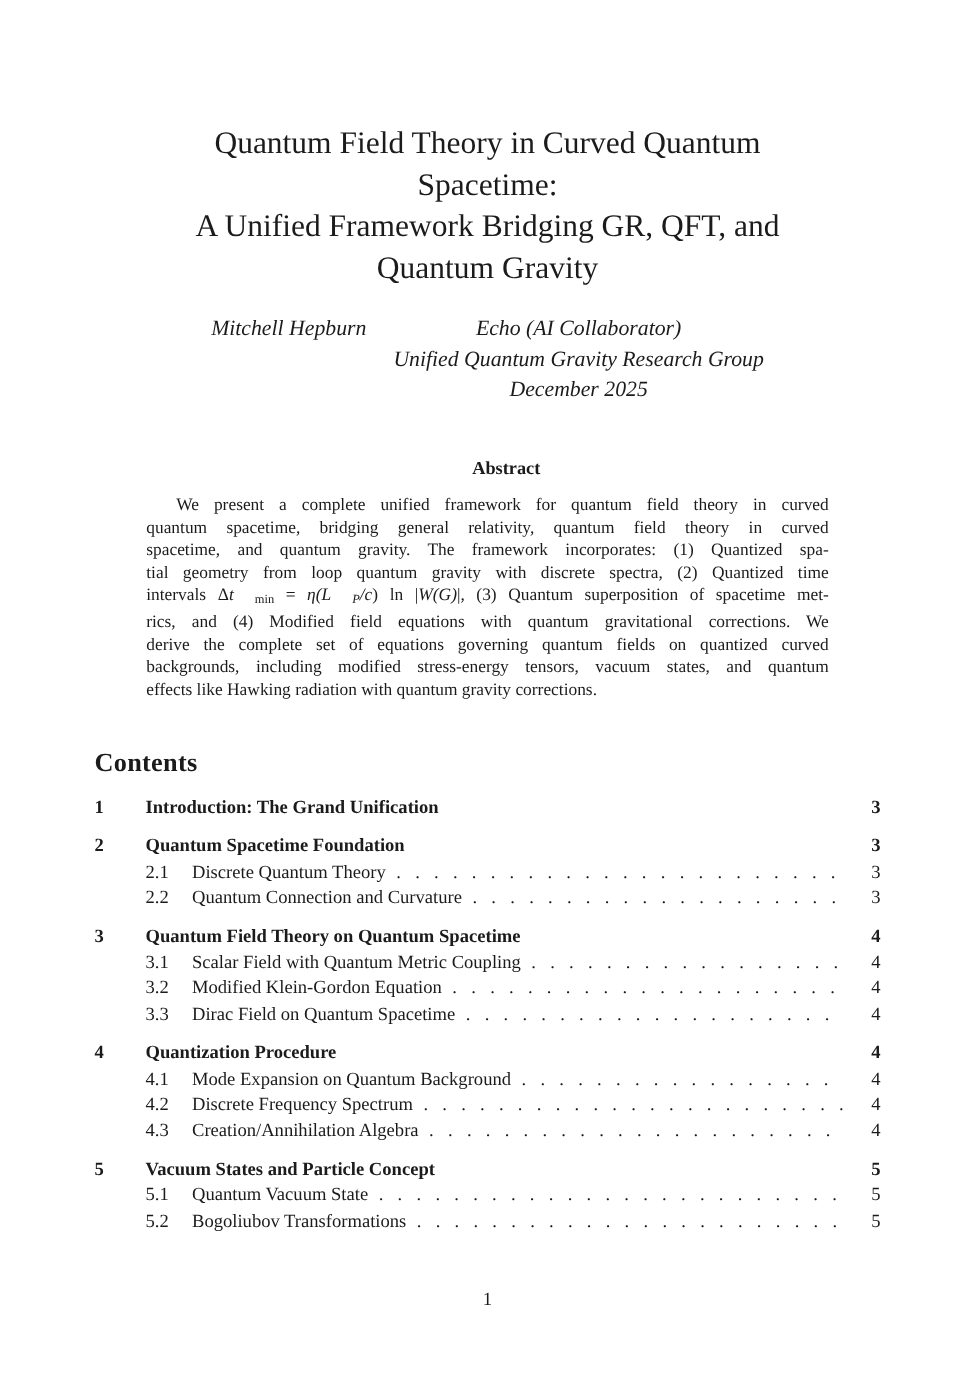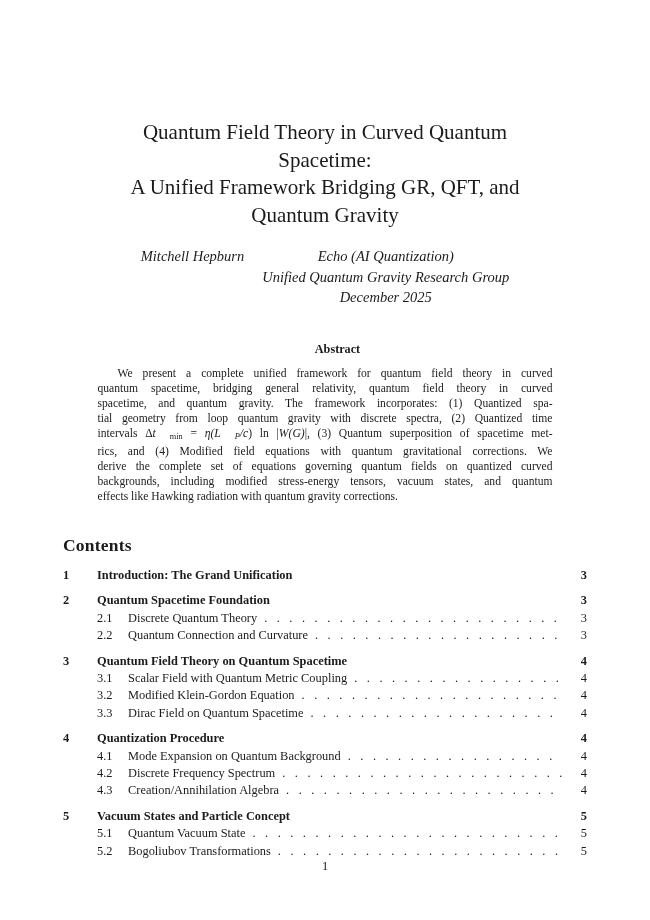--- a/index.html
+++ b/index.html
@@ -7,21 +7,21 @@
   body {
     width: 650px; height: 920px;
     font-family: "Liberation Serif", "DejaVu Serif", serif;
     color: #1b1b1b;
     position: relative;
     overflow: hidden;
   }
   .page { position: relative; width: 650px; height: 920px; background: #ffffff; }
 
   
-  .title-block { padding-top: 119px; text-align: center; }
+  .title-block { padding-top: 82px; text-align: center; }
   .title-line { font-size: 21px; line-height: 27.5px; }
 
   
   .authors { margin-top: 17px; display: flex; justify-content: center; align-items: flex-start; gap: 18px; font-size: 14.5px; line-height: 20.5px; font-style: italic; }
   .author-col-right { text-align: center; }
 
   
   .abstract-heading { margin-top: 34px; text-align: center; font-weight: bold; font-size: 12.2px; padding-left: 25px; }
   .abstract-body { margin: 9px auto 0 auto; width: 455px; font-size: 11.6px; line-height: 15px; }
   .abs-line { text-align: justify; text-align-last: justify; }
@@ -61,21 +61,21 @@
     <div class="title-line">Spacetime:</div>
     <div class="title-line">A Unified Framework Bridging GR, QFT, and</div>
     <div class="title-line">Quantum Gravity</div>
   </div>
 
   <div class="authors">
     <div class="author-col-left">
       <div>Mitchell Hepburn</div>
     </div>
     <div class="author-col-right">
-      <div>Echo (AI Quantization)</div>
+      <div>Echo (AI Collaborator)</div>
       <div>Unified Quantum Gravity Research Group</div>
       <div>December 2025</div>
     </div>
   </div>
 
   <div class="abstract-heading">Abstract</div>
   <div class="abstract-body">
     <div class="abs-line first">We present a complete unified framework for quantum field theory in curved</div>
     <div class="abs-line">quantum spacetime, bridging general relativity, quantum field theory in curved</div>
     <div class="abs-line">spacetime, and quantum gravity. The framework incorporates: (1) Quantized spa-</div>

